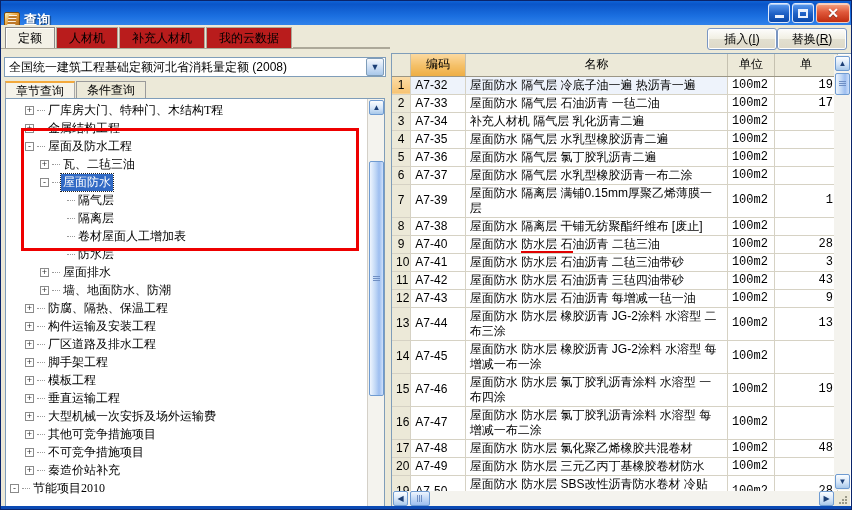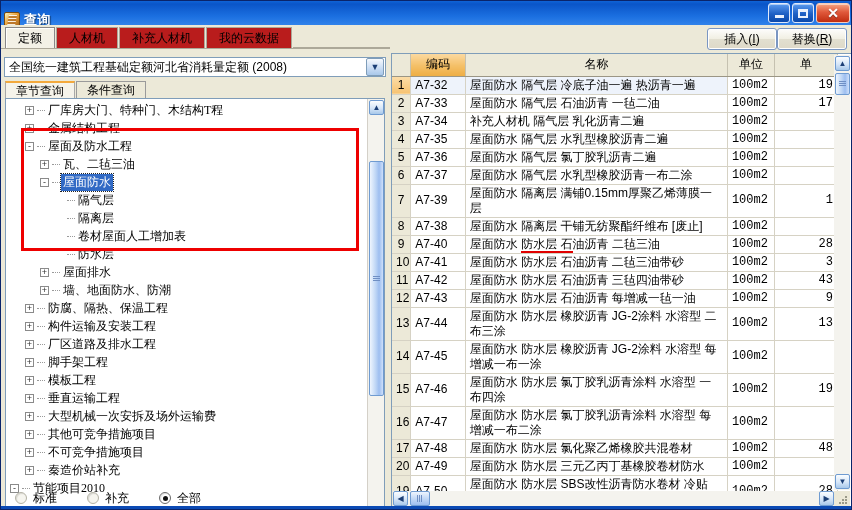--- a/index.html
+++ b/index.html
@@ -466,34 +466,20 @@
 
       <div class="tscrollbar">
         <div class="sb-btn sb-up">▲</div>
         <div class="sb-thumb" style="top:62px;height:235px;">
           <div class="sb-grip"></div>
         </div>
         <div class="sb-btn sb-down">▼</div>
       </div>
     </div>
 
-    <div class="radiorow">
-      <label class="radio">
-        <span class="dot"></span>
-        <span>标准</span>
-      </label>
-      <label class="radio">
-        <span class="dot"></span>
-        <span>补充</span>
-      </label>
-      <label class="radio checked">
-        <span class="dot"></span>
-        <span>全部</span>
-      </label>
-    </div>
   </div>
 
   <div class="redbox" style="left:20px; top:127px; width:338px; height:123px;"></div>
 
   <div class="rightpanel">
     <div class="btnrow">
       <div class="btn">
         <span>插入</span>
           <span>(<u>I</u>)</span>
       </div>

